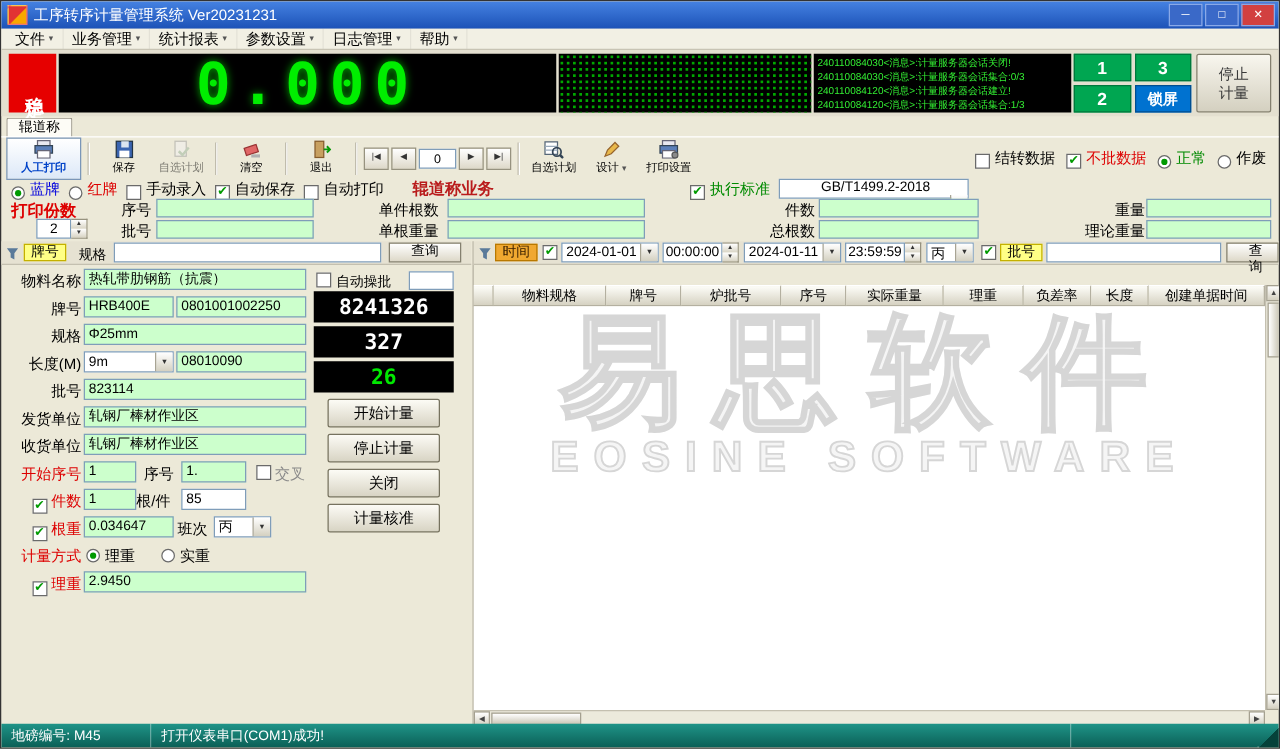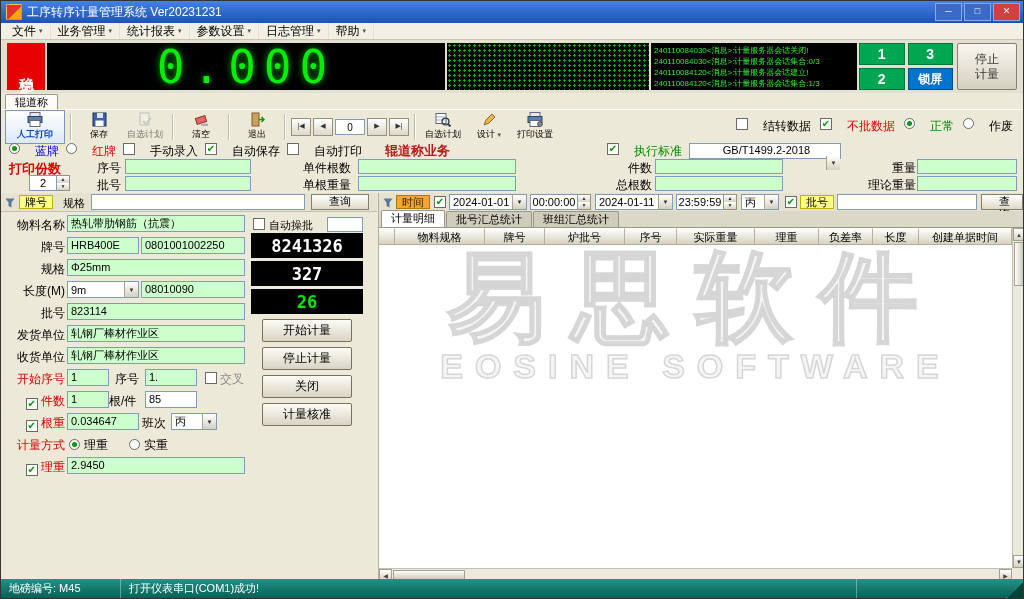--- a/index.html
+++ b/index.html
@@ -19,21 +19,21 @@
            display:flex;align-items:center;padding-left:4px;box-sizing:border-box;}
   .mi{padding:0 7px;height:100%;display:flex;align-items:center;gap:3px;cursor:pointer;border-right:1px solid rgba(0,0,0,.06);}
   .caret{font-size:7px;color:#555;}
 
   
   .disp-row{position:absolute;top:39px;width:100%;height:53px;background:#e4e0d0;}
   .stable{position:absolute;left:6px;top:3px;width:38px;height:47px;background:#e60000;color:#fff;
           display:flex;align-items:center;justify-content:center;writing-mode:vertical-rl;text-orientation:upright;
           font-size:15px;font-weight:bold;letter-spacing:2px;}
   .weight{position:absolute;left:46px;top:3px;width:398px;height:47px;background:#000;color:#00ee00;
-          font-family:"DejaVu Sans Mono",monospace;font-weight:normal;font-size:46px;display:flex;align-items:center;
+          font-family:"DejaVu Sans Mono",monospace;font-weight:bold;font-size:46px;display:flex;align-items:center;
           justify-content:center;letter-spacing:8px;text-shadow:0 0 7px #00aa00;}
   .matrix{position:absolute;left:446px;top:3px;width:202px;height:47px;background-color:#000;
           background-image:radial-gradient(#00a800 1px,transparent 1.35px);background-size:5px 5px;}
   .syslog{position:absolute;left:650px;top:3px;width:206px;height:47px;background:#000;color:#33ee33;
           font-size:8px;line-height:11px;padding:2px 3px;box-sizing:border-box;overflow:hidden;white-space:nowrap;}
   .counters{position:absolute;left:858px;top:3px;width:94px;height:47px;display:grid;
             grid-template-columns:1fr 1fr;grid-template-rows:1fr 1fr;gap:3px;}
   .cnt{background:#00a651;border:1px solid #00783c;color:#fff;font-weight:bold;font-size:14px;
        display:flex;align-items:center;justify-content:center;}
   .cnt.lock{background:#0072d0;border-color:#004e90;font-size:12px;cursor:pointer;}
@@ -61,21 +61,21 @@
   .navbox{width:30px;height:16px;background:#fff;border:1px solid #7f9db9;font-size:10px;text-align:center;
           line-height:15px;box-sizing:border-box;flex:none;}
   .tb-right{margin-left:auto;display:flex;align-items:center;gap:9px;padding-right:6px;font-size:12px;}
 
   
   .cb{display:inline-flex;width:12px;height:12px;background:#fff;border:1px solid #6a6a6a;align-items:center;
       justify-content:center;font-size:10px;color:#009a00;font-weight:bold;line-height:1;flex:none;cursor:pointer;box-sizing:border-box;}
   .rb{display:inline-block;width:11px;height:11px;border-radius:50%;background:#fff;border:1px solid #6a6a6a;
       position:relative;flex:none;cursor:pointer;box-sizing:border-box;}
   .rb.sel::after{content:"";position:absolute;left:2px;top:2px;width:5px;height:5px;border-radius:50%;background:#009a00;}
-  .opt{display:flex;align-items:flex-start;gap:15px;white-space:nowrap;}
+  .opt{display:flex;align-items:flex-end;gap:4px;white-space:nowrap;}
   .c-blue{color:#0000dd}.c-red{color:#dd0000}.c-green{color:#008a00}.c-orange{color:#000000}
   .c-mag{color:#b91c1c;font-weight:bold;}
   .c-gray{color:#8a8a8a;}
 
   .optrow{position:absolute;top:142px;width:100%;height:16px;display:flex;align-items:center;gap:7px;
           padding-left:8px;box-sizing:border-box;}
 
   
   .fieldsrow{position:absolute;top:158px;width:100%;height:34px;}
   .flab{position:absolute;font-size:12px;white-space:nowrap;}
@@ -499,25 +499,20 @@
         <span class="combo" style="left:362px;top:1px;width:38px;">
             <span>丙</span>
             <span class="car">▼</span>
           </span>
         <span class="cb" style="position:absolute;left:406px;top:3px;">✔</span>
         <span class="chip yellow" style="left:421px;top:2px;">批号</span>
         <span class="win" style="left:458px;top:1px;width:140px;height:16px;"></span>
         <span class="sbtn" style="left:602px;top:1px;width:42px;">查询</span>
       </div>
 
-      <div class="rtabs">
-        <span class="rtab active">计量明细</span>
-        <span class="rtab">批号汇总统计</span>
-        <span class="rtab">班组汇总统计</span>
-      </div>
 
       <div class="ghead">
         <span class="gh" style="width:16px;"></span>
         <span class="gh" style="width:90px;">物料规格</span>
         <span class="gh" style="width:60px;">牌号</span>
         <span class="gh" style="width:80px;">炉批号</span>
         <span class="gh" style="width:52px;">序号</span>
         <span class="gh" style="width:78px;">实际重量</span>
         <span class="gh" style="width:64px;">理重</span>
         <span class="gh" style="width:54px;">负差率</span>

